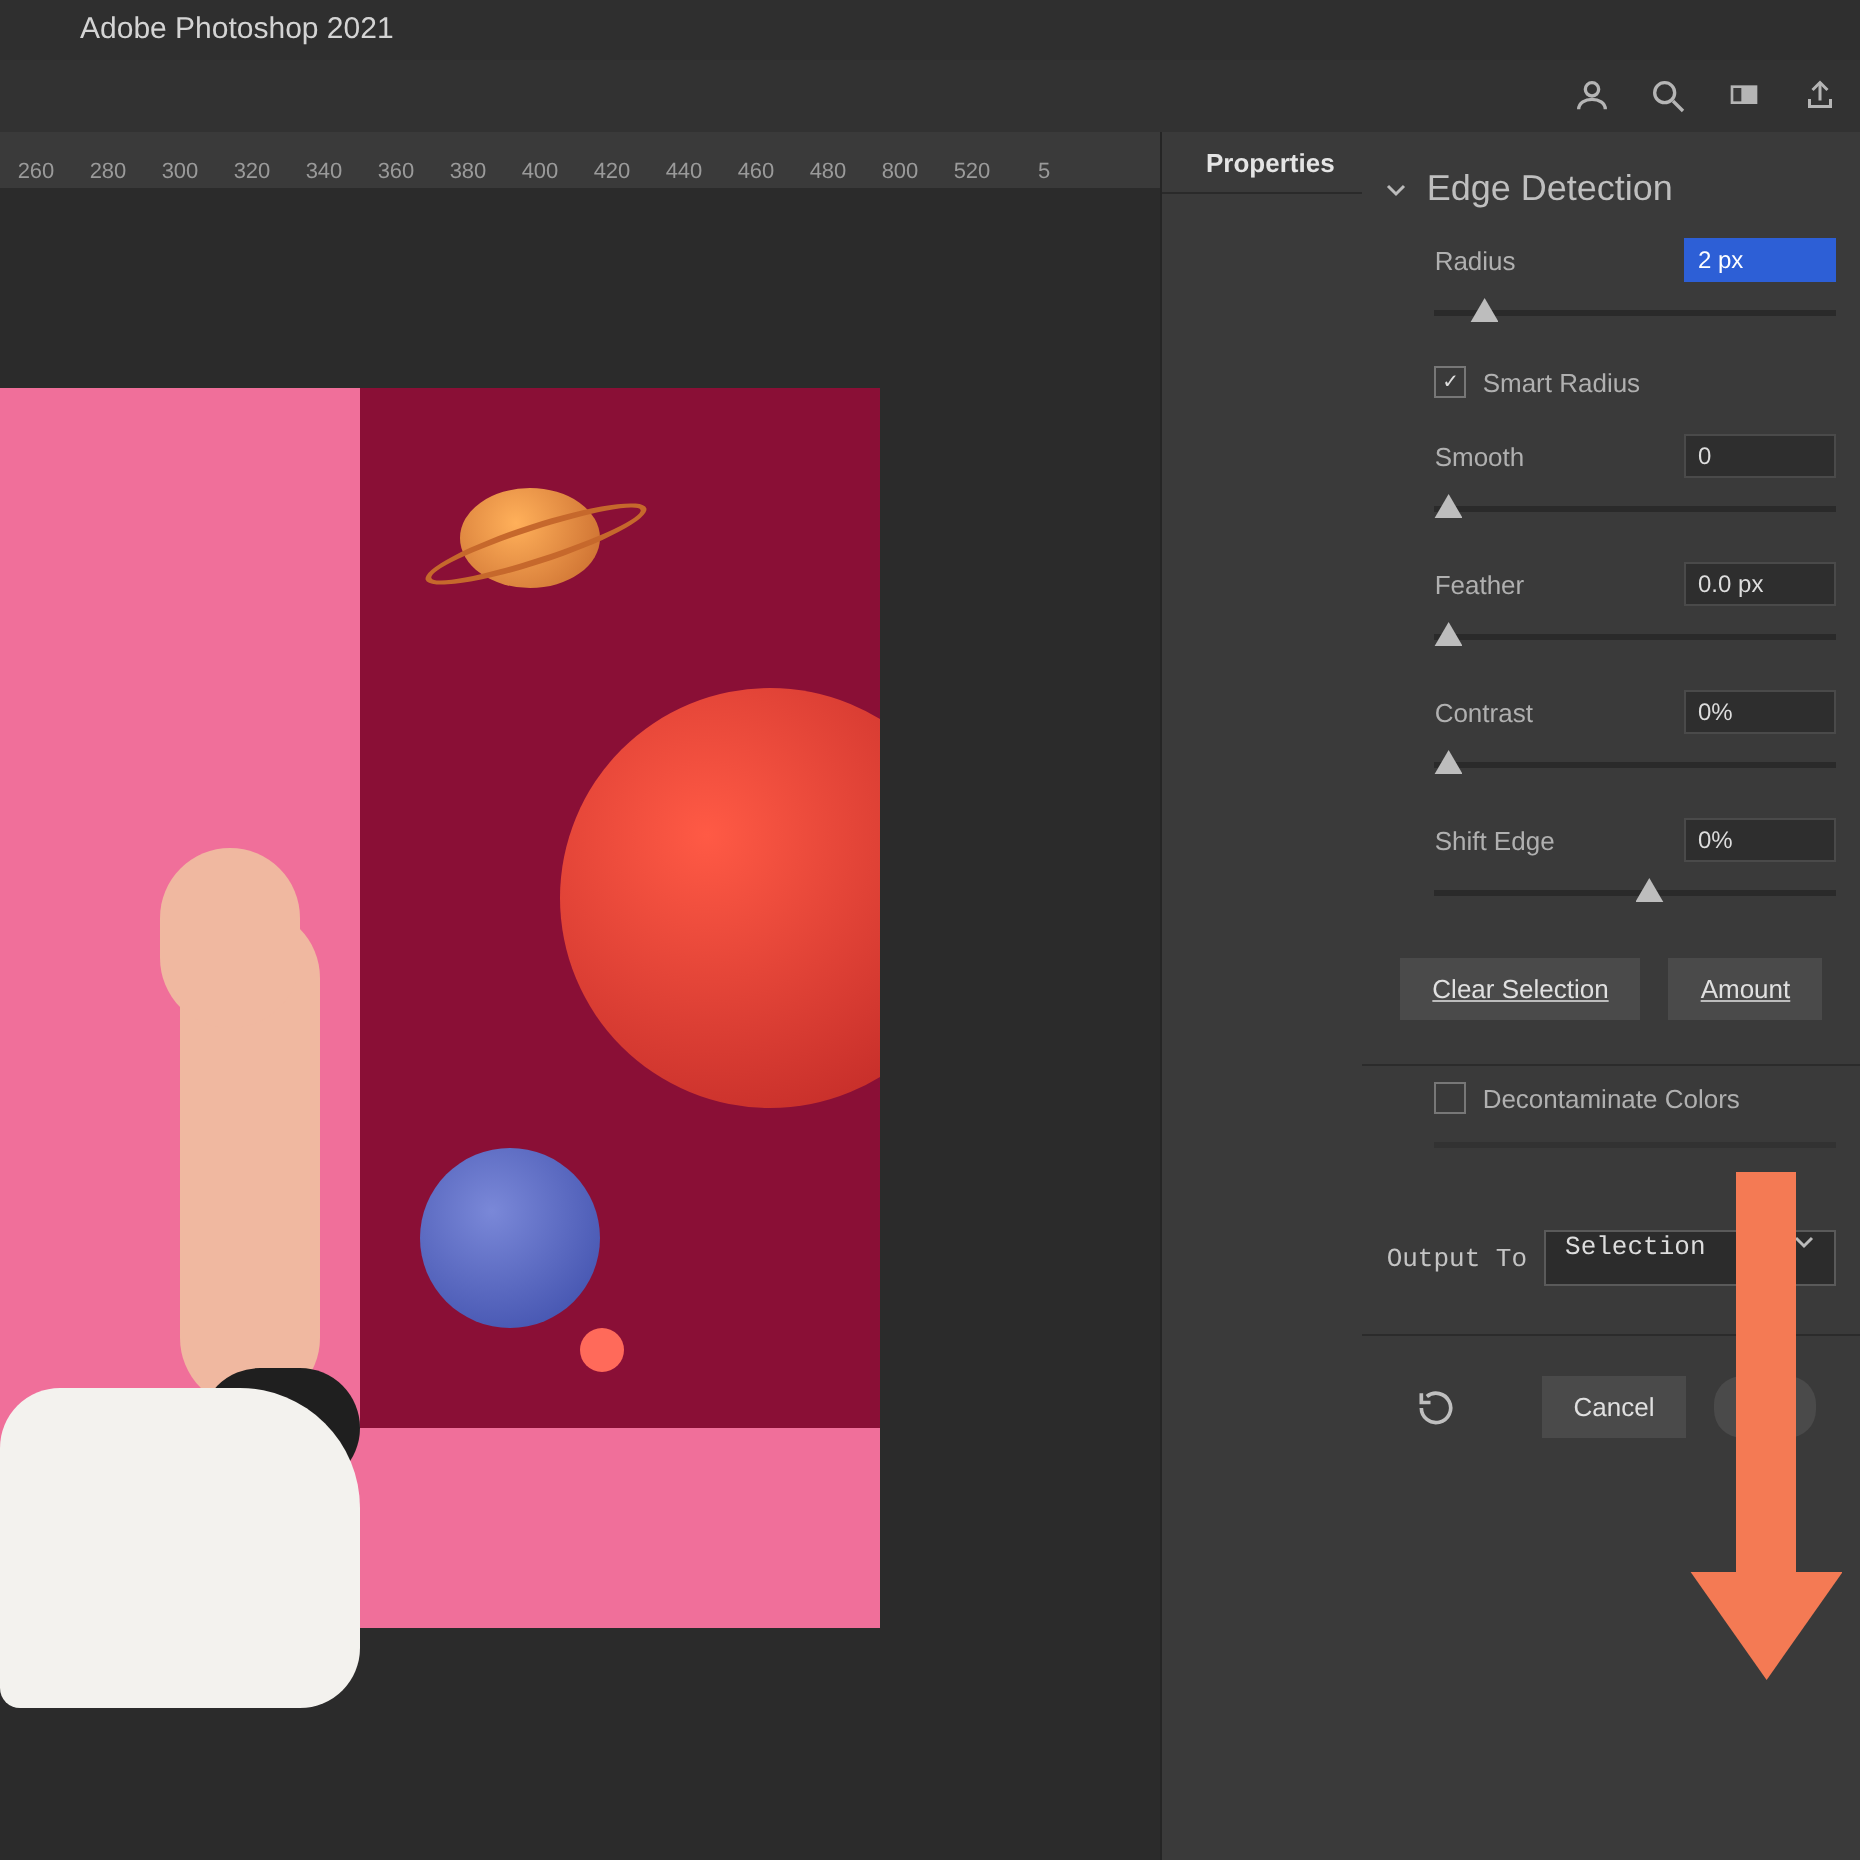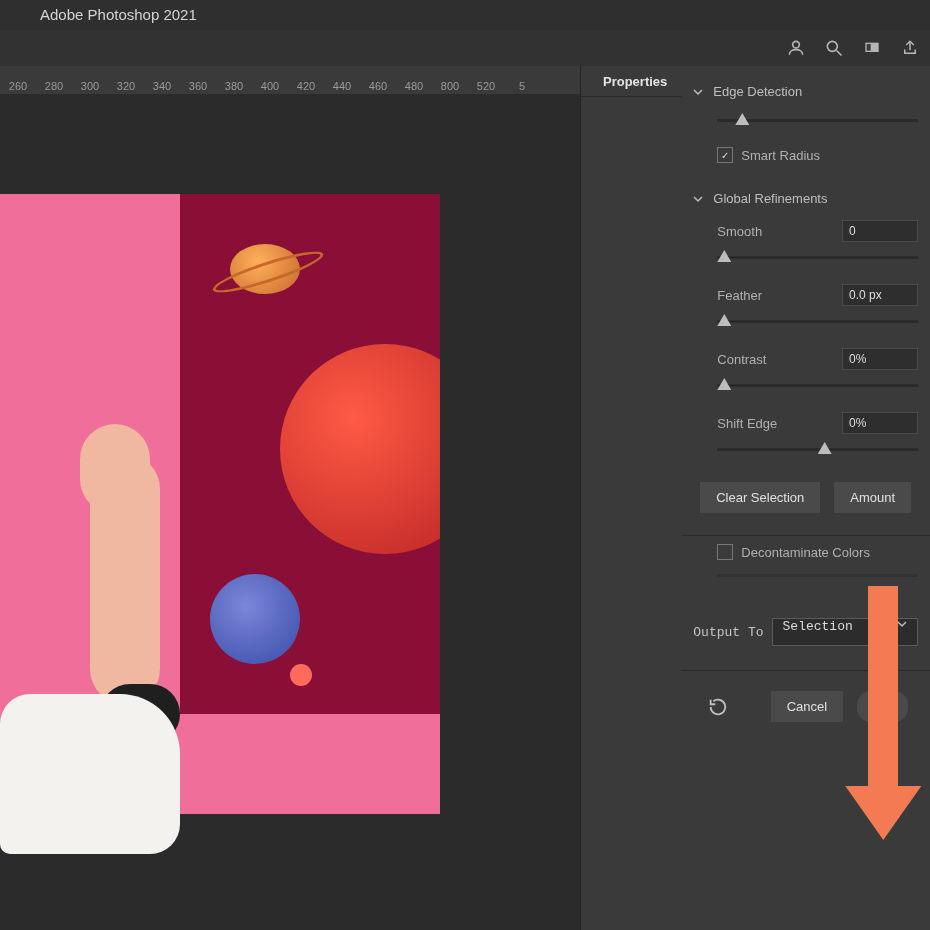--- a/index.html
+++ b/index.html
@@ -22,33 +22,33 @@
   .person-body{position:absolute;left:0;top:260px;width:200px;height:400px;}
   .arm{position:absolute;left:90px;top:0;width:70px;height:250px;background:#f0b8a0;border-radius:35px;}
   .hand{position:absolute;left:80px;top:-30px;width:70px;height:90px;background:#f0b8a0;border-radius:35px;}
   .tshirt{position:absolute;left:0;top:240px;width:180px;height:160px;background:#f3f2ee;border-radius:30px 60px 30px 10px;}
   .tshirt-sleeve{position:absolute;left:100px;top:230px;width:80px;height:60px;background:#1f1f1f;border-radius:30px;}
 
   .panel{flex:1;background:#3a3a3a;border-left:1px solid #252525;display:flex;flex-direction:row;font-size:13px;color:#bdbdbd;}
   .panel-tabs{height:30px;display:flex;align-items:flex-end;padding-left:8px;border-bottom:1px solid #2a2a2a;}
   .tab{padding:7px 14px;background:#3a3a3a;font-weight:600;color:#e4e4e4;font-size:13px;}
   .panel-body{flex:1;overflow:auto;padding:4px 12px 0 12px;position:relative;}
-  .section-header{display:flex;align-items:center;gap:10px;padding:14px 0 10px 0;color:#bfbfbf;font-size:13px;}
+  .section-header{display:flex;align-items:center;gap:10px;padding:14px 0 10px 0;color:#bfbfbf;font-size:18px;}
   .chev{width:10px;height:10px;}
   .row{display:flex;align-items:center;gap:8px;padding:4px 0 4px 24px;font-size:13px;color:#b0b0b0;}
   .row .label{flex:0 0 auto;}
   .row .spacer{flex:1;}
   .valuebox{width:62px;height:20px;background:#2e2e2e;border:1px solid #4a4a4a;color:#ddd;font-size:12px;line-height:20px;padding:0 6px;text-align:left;}
   .valuebox.highlight{background:#2d5fd6;border-color:#2d5fd6;color:#fff;}
   .slider{margin:4px 0 12px 24px;height:18px;position:relative;}
   .track{position:absolute;top:6px;left:0;right:0;height:3px;background:#2a2a2a;}
   .thumb{position:absolute;top:0;width:14px;height:12px;background:#bdbdbd;clip-path:polygon(50% 0,100% 100%,0 100%);}
   .checkbox{width:14px;height:14px;border:1px solid #777;display:inline-flex;align-items:center;justify-content:center;font-size:10px;color:#ddd;}
   .btn{background:#4a4a4a;color:#e0e0e0;padding:8px 16px;border:none;font-size:13px;}
-  .btn-row{display:flex;justify-content:center;gap:14px;padding:10px 0 18px 0;}
+  .btn-row{display:flex;justify-content:center;gap:14px;padding:10px 0 18px 0;text-decoration:underline;}
   .divider{height:1px;background:#2b2b2b;margin:4px -12px;}
   .output-row{display:flex;align-items:center;gap:8px;padding:6px 0;font-family:Liberation Mono, monospace;}
   .output-label{font-size:13px;color:#c4c4c4;}
   .select{flex:1;height:26px;background:#2c2c2c;border:1px solid #5a5a5a;color:#ddd;display:flex;justify-content:space-between;padding:0 10px;font-size:13px;}
   .footer-row{display:flex;justify-content:flex-end;align-items:center;gap:14px;padding:16px 10px 0 10px;}
   .footer-left{margin-right:auto;margin-left:4px;}
   .pill{border-radius:14px;}
   .arrow-anno{position:absolute;left:172px;top:520px;width:60px;height:280px;pointer-events:none;}
   .arrow-stem{position:absolute;left:15px;top:0;width:30px;height:210px;background:#f47a54;}
   .arrow-head{position:absolute;left:-8px;top:200px;width:76px;height:54px;background:#f47a54;clip-path:polygon(50% 100%,0 0,100% 0);}
@@ -130,37 +130,36 @@
     </div>
 
     <div class="panel-body">
 
       <div class="section-header">
         <svg class="chev" viewBox="0 0 10 10">
             <path d="M1 3l4 4 4-4" stroke="#bbb" fill="none" stroke-width="1.5"></path>
           </svg>
         <span>Edge Detection</span>
       </div>
+      <div class="row">
+        <span class="label">Radius</span>
+        <span class="spacer"></span>
+        <span class="valuebox highlight">2 px</span>
+      </div>
       <div class="slider">
         <div class="track"></div>
           <div class="thumb" style="left:18px"></div>
       </div>
       <div class="row">
         <span class="checkbox">✓</span>
         <span>Smart Radius</span>
       </div>
 
       <div style="height:10px"></div>
 
-      <div class="section-header">
-        <svg class="chev" viewBox="0 0 10 10">
-            <path d="M1 3l4 4 4-4" stroke="#bbb" fill="none" stroke-width="1.5"></path>
-          </svg>
-        <span>Global Refinements</span>
-      </div>
 
       <div class="row">
         <span class="label">Smooth</span>
         <span class="spacer"></span>
         <span class="valuebox">0</span>
       </div>
       <div class="slider">
           <div class="track"></div>
           <div class="thumb" style="left:0"></div>
         </div>

